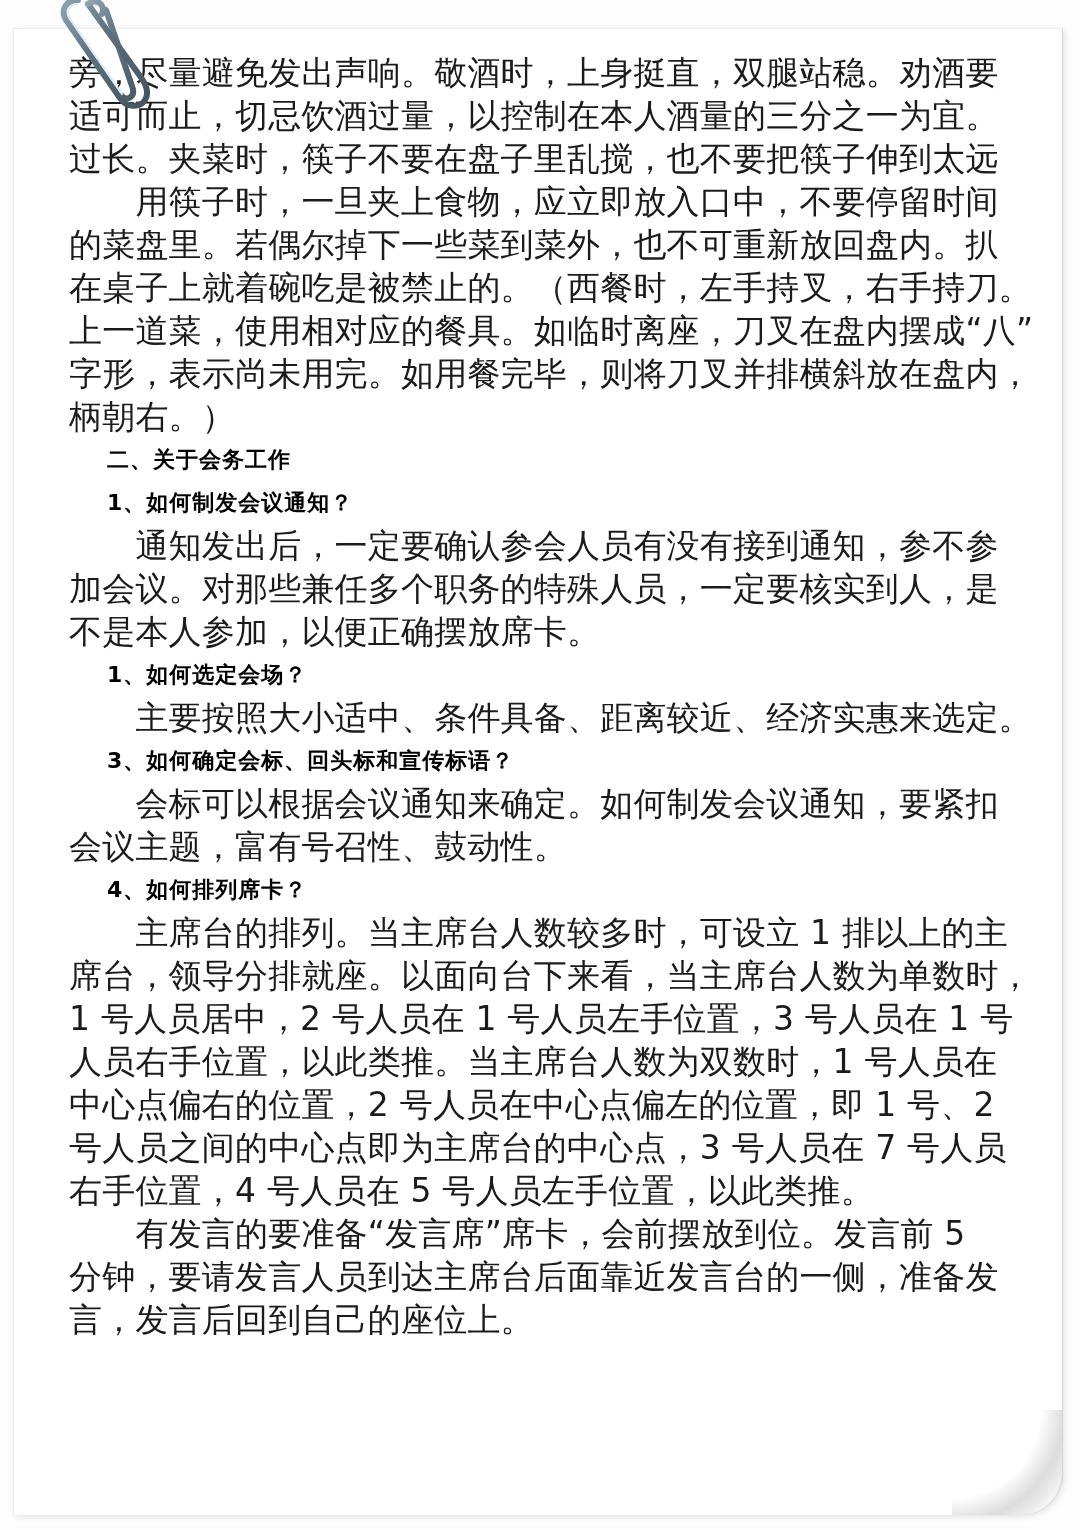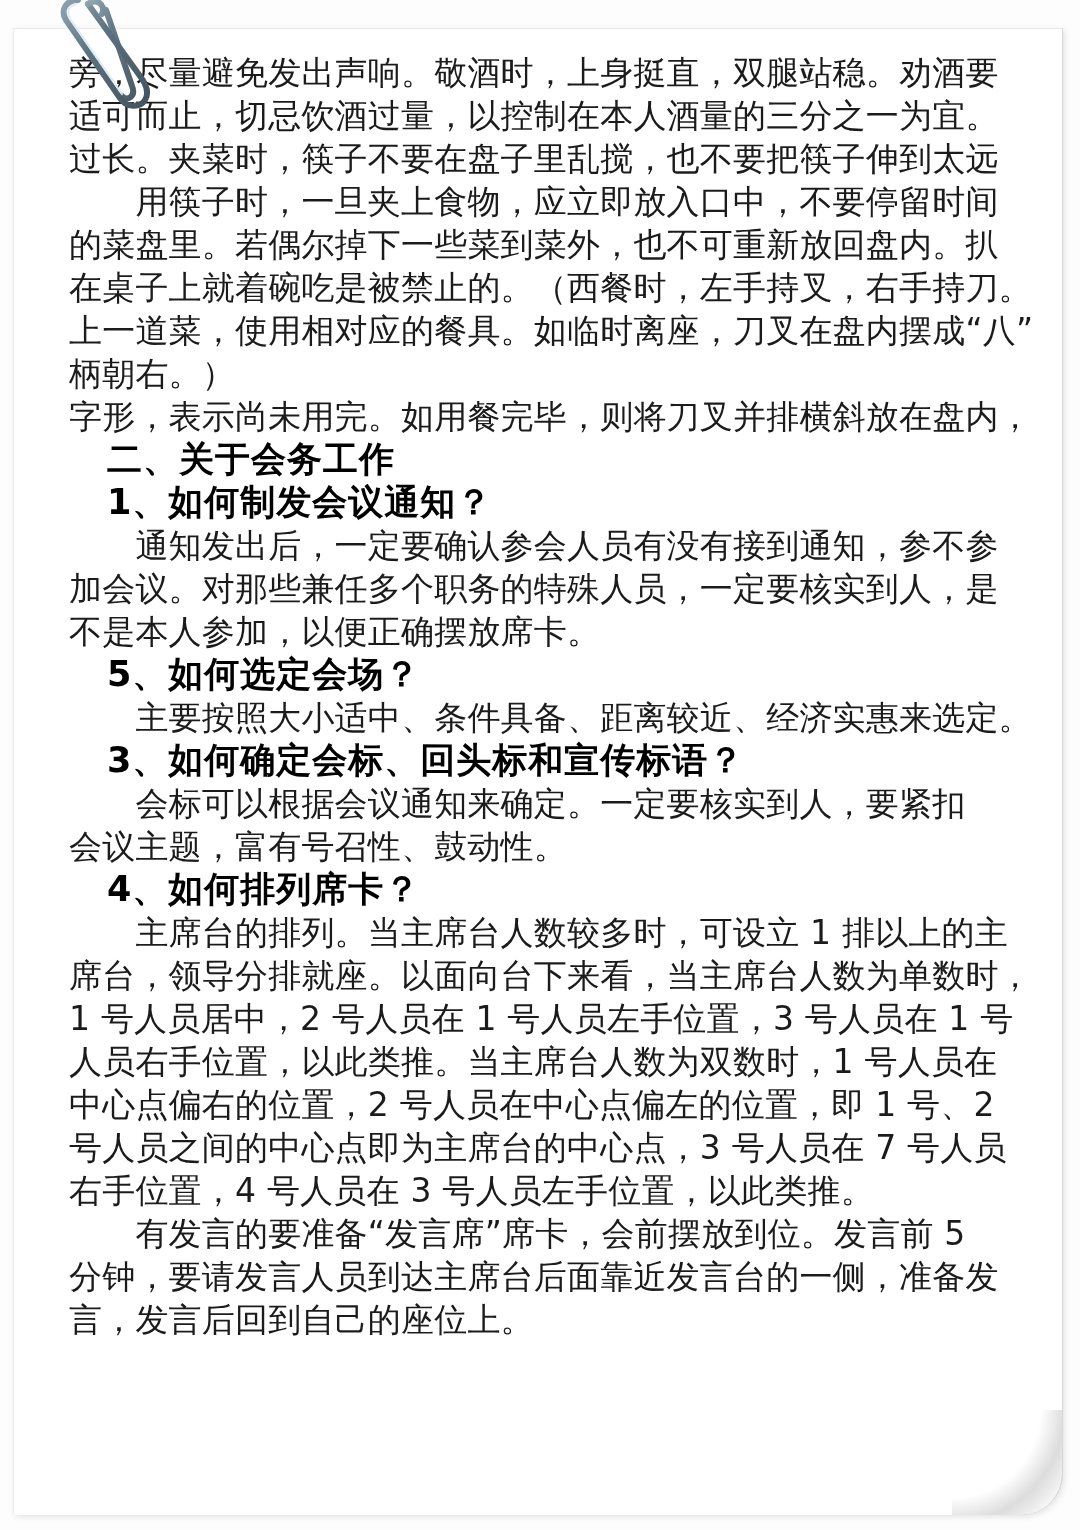--- a/index.html
+++ b/index.html
@@ -65,21 +65,21 @@
     font-family:"DejaVu Sans","Liberation Sans",sans-serif;
     font-size:33px;
     line-height:43px;
     color:#1b1b1b;
     white-space:pre;
     letter-spacing:0.2px;
     text-rendering:optimizeLegibility;
   }
   .hd{
     font-weight:bold;
-    font-size:35px;
+    font-size:22px;
     line-height:43px;
     color:#000000;
     letter-spacing:1px;
     white-space:pre;
   }
   .ind1{ padding-left:38px; }
   .para{ margin:0; }
 </style>
 </head>
 <body>
@@ -94,54 +94,54 @@
         <div class="ln">旁，尽量避免发出声响。敬酒时，上身挺直，双腿站稳。劝酒要</div>
         <div class="ln">适可而止，切忌饮酒过量，以控制在本人酒量的三分之一为宜。</div>
       </div>
 
       <div class="para">
         <div class="ln">过长。夹菜时，筷子不要在盘子里乱搅，也不要把筷子伸到太远</div>
         <div class="ln">　　用筷子时，一旦夹上食物，应立即放入口中，不要停留时间</div>
         <div class="ln">的菜盘里。若偶尔掉下一些菜到菜外，也不可重新放回盘内。扒</div>
         <div class="ln">在桌子上就着碗吃是被禁止的。（西餐时，左手持叉，右手持刀。</div>
         <div class="ln">上一道菜，使用相对应的餐具。如临时离座，刀叉在盘内摆成“八”</div>
+        <div class="ln">字形，表示尚未用完。如用餐完毕，则将刀叉并排横斜放在盘内，</div>
         <div class="ln">柄朝右。）</div>
-        <div class="ln">字形，表示尚未用完。如用餐完毕，则将刀叉并排横斜放在盘内，</div>
       </div>
 
 
       <div class="hd ind1">二、关于会务工作</div>
 
       <div class="hd ind1">1、如何制发会议通知？</div>
       <div class="para">
         <div class="ln">　　通知发出后，一定要确认参会人员有没有接到通知，参不参</div>
         <div class="ln">加会议。对那些兼任多个职务的特殊人员，一定要核实到人，是</div>
         <div class="ln">不是本人参加，以便正确摆放席卡。</div>
       </div>
 
-      <div class="hd ind1">5、如何选定会场？</div>
+      <div class="hd ind1">1、如何选定会场？</div>
       <div class="para">
         <div class="ln">　　主要按照大小适中、条件具备、距离较近、经济实惠来选定。</div>
       </div>
 
       <div class="hd ind1">3、如何确定会标、回头标和宣传标语？</div>
       <div class="para">
-        <div class="ln">　　会标可以根据会议通知来确定。一定要核实到人，要紧扣</div>
+        <div class="ln">　　会标可以根据会议通知来确定。如何制发会议通知，要紧扣</div>
         <div class="ln">会议主题，富有号召性、鼓动性。</div>
       </div>
 
       <div class="hd ind1">4、如何排列席卡？</div>
       <div class="para">
         <div class="ln">　　主席台的排列。当主席台人数较多时，可设立 1 排以上的主</div>
         <div class="ln">席台，领导分排就座。以面向台下来看，当主席台人数为单数时，</div>
         <div class="ln">1 号人员居中，2 号人员在 1 号人员左手位置，3 号人员在 1 号</div>
         <div class="ln">人员右手位置，以此类推。当主席台人数为双数时，1 号人员在</div>
         <div class="ln">中心点偏右的位置，2 号人员在中心点偏左的位置，即 1 号、2</div>
         <div class="ln">号人员之间的中心点即为主席台的中心点，3 号人员在 7 号人员</div>
-        <div class="ln">右手位置，4 号人员在 3 号人员左手位置，以此类推。</div>
+        <div class="ln">右手位置，4 号人员在 5 号人员左手位置，以此类推。</div>
       </div>
 
       <div class="para">
         <div class="ln">　　有发言的要准备“发言席”席卡，会前摆放到位。发言前 5</div>
         <div class="ln">分钟，要请发言人员到达主席台后面靠近发言台的一侧，准备发</div>
         <div class="ln">言，发言后回到自己的座位上。</div>
       </div>
 
     </div>
 

